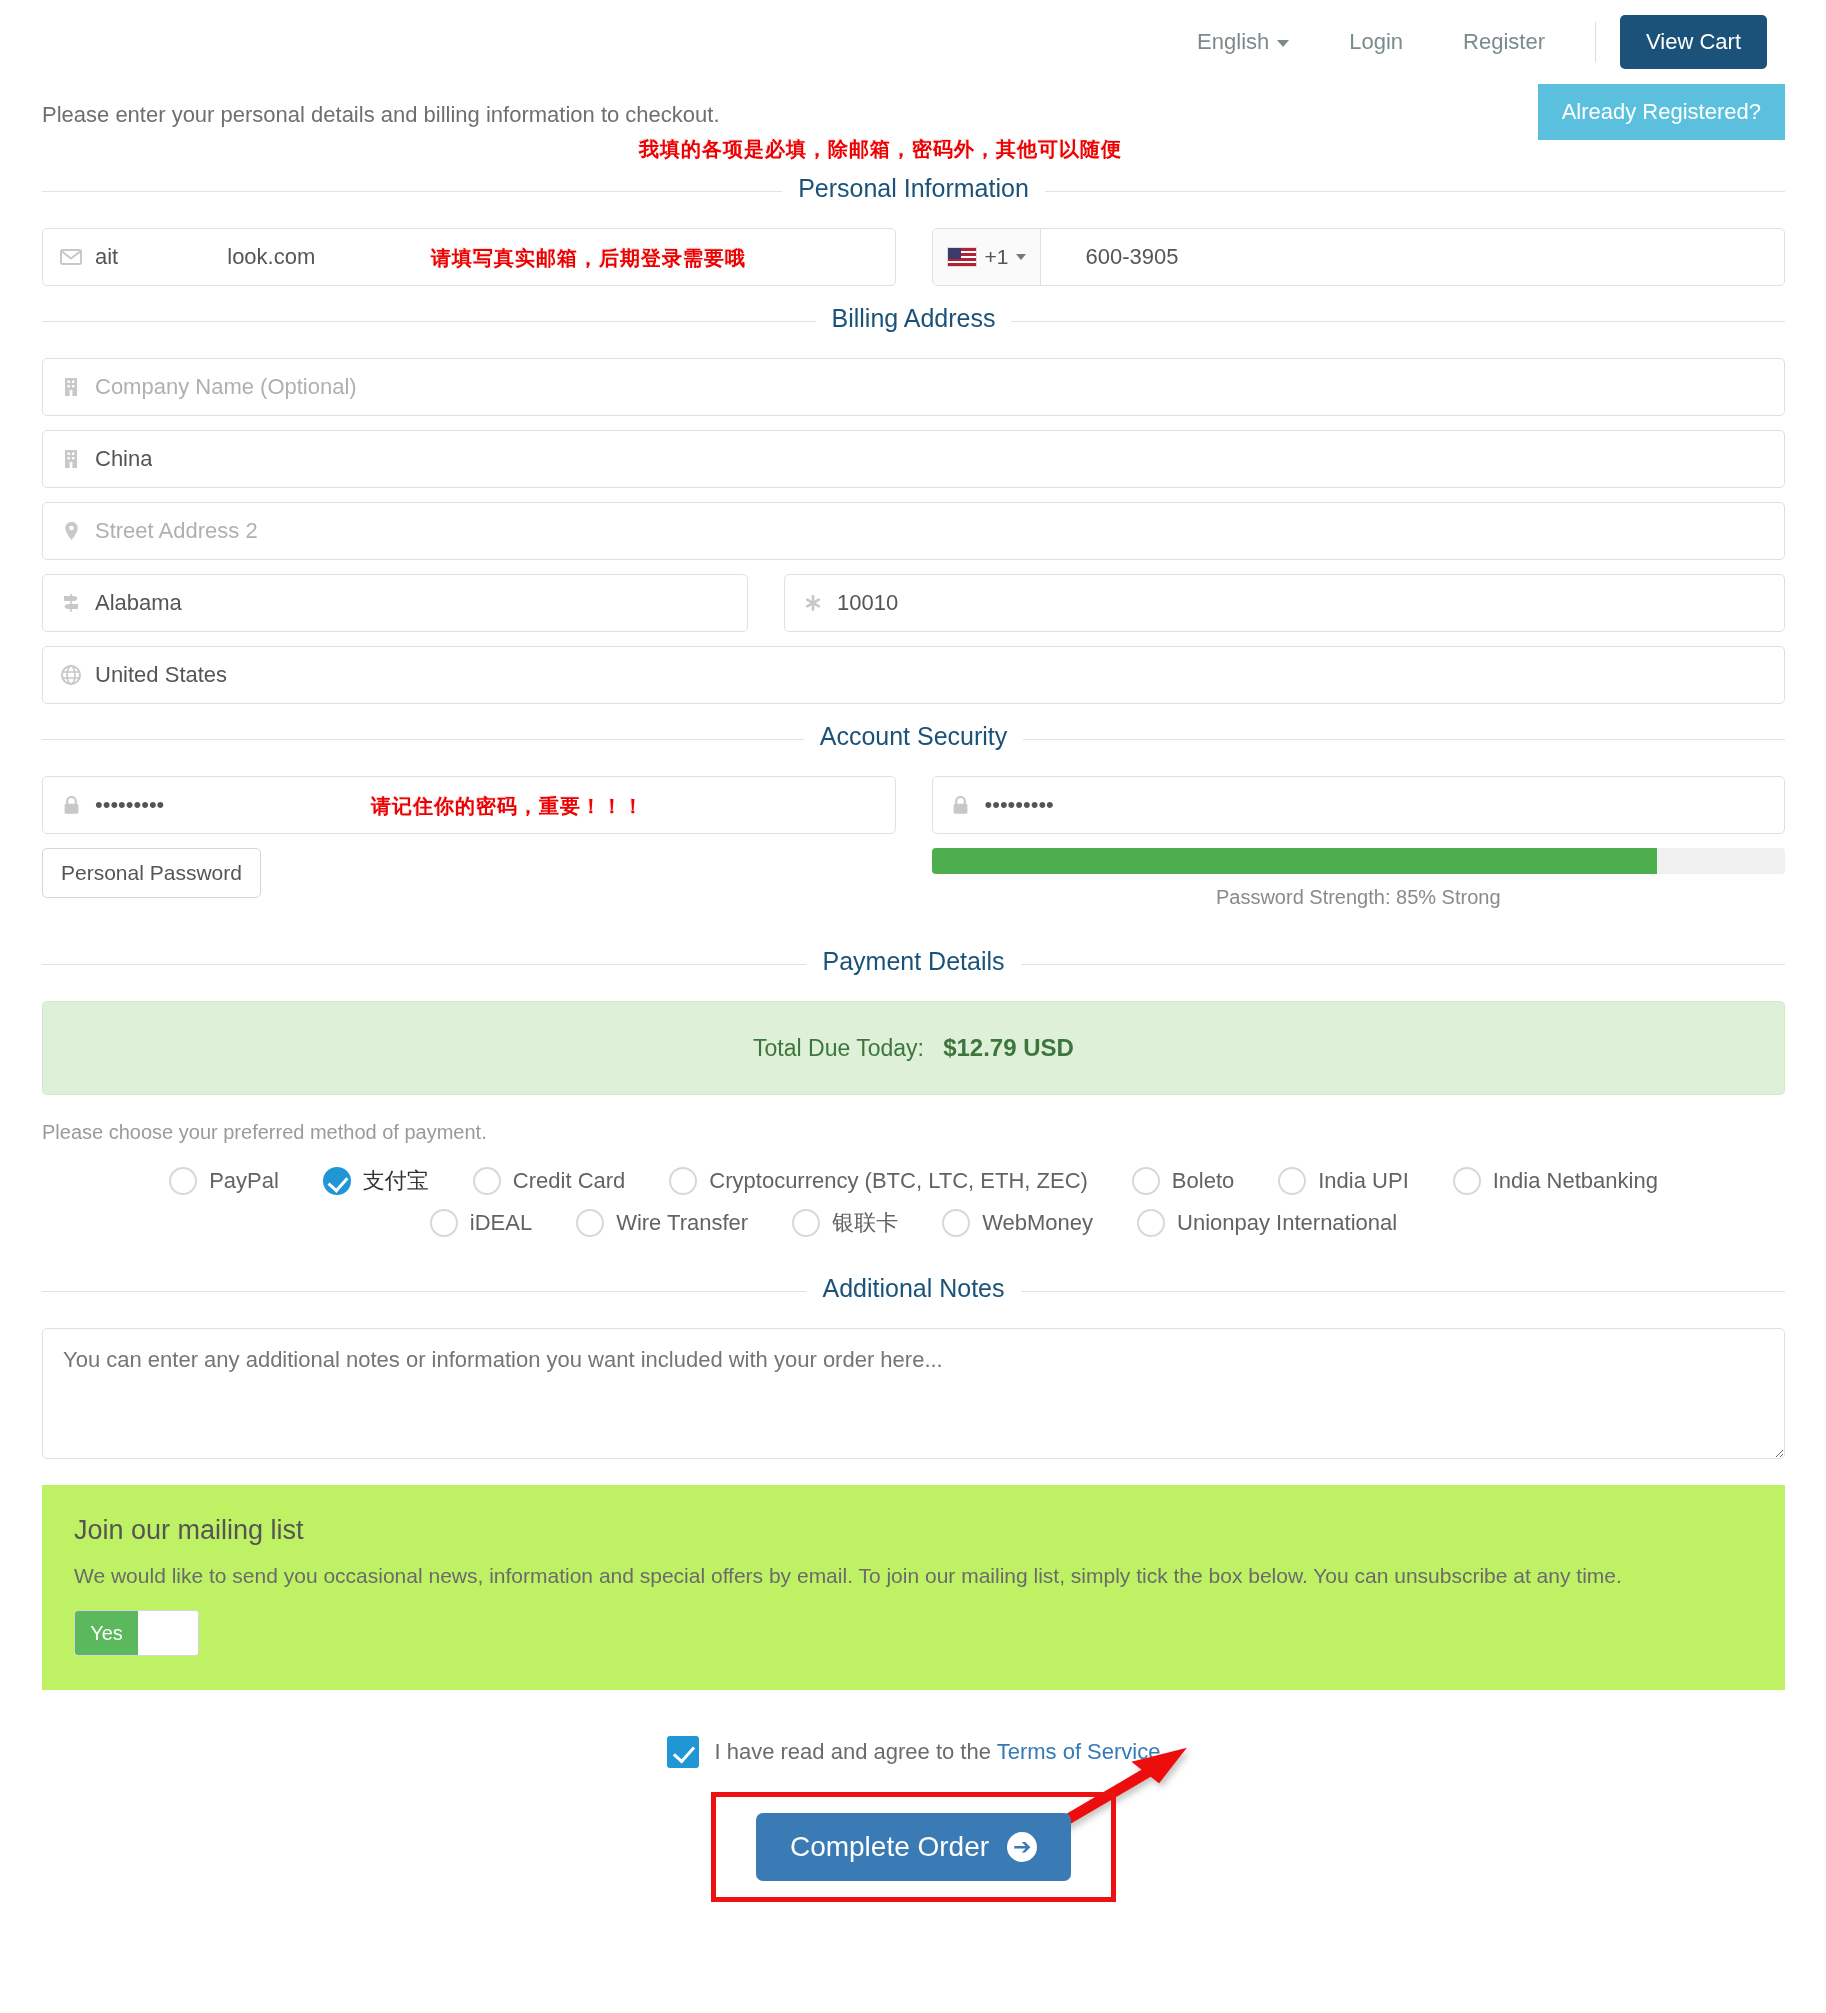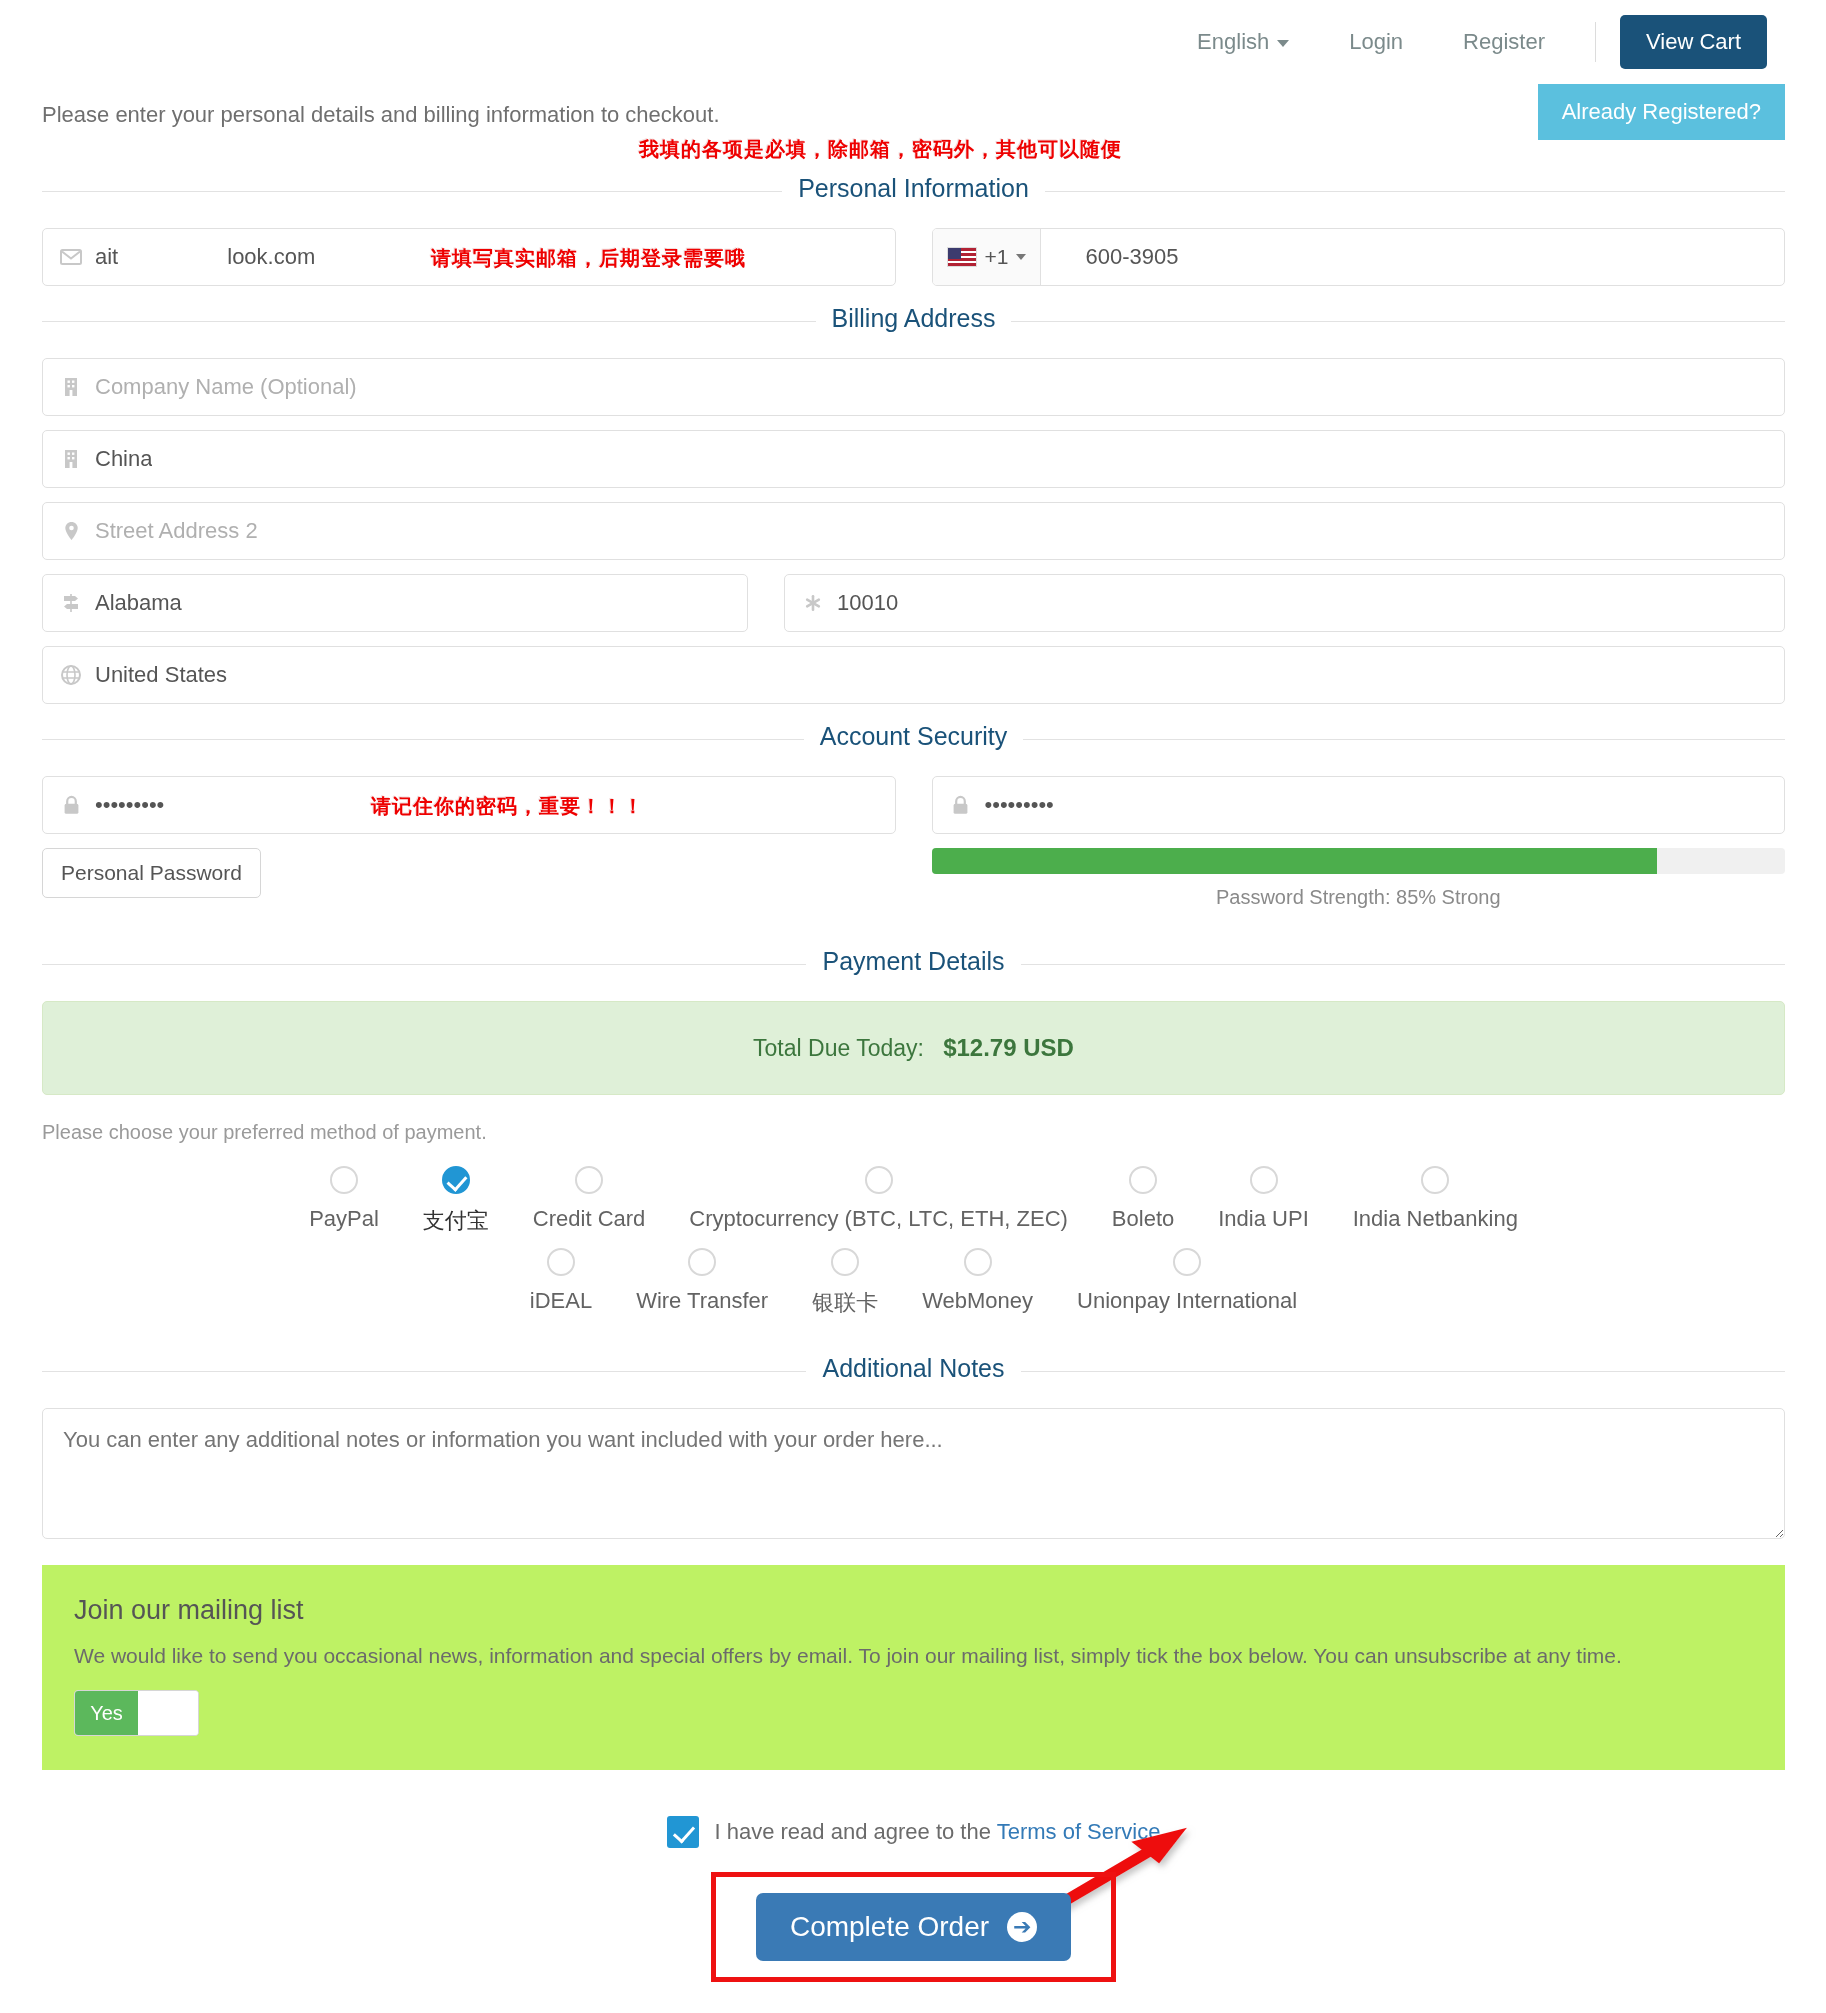--- a/index.html
+++ b/index.html
@@ -252,21 +252,20 @@
     flex-wrap: nowrap;
     gap: 0px;
   }
   .pay-opt {
     display: flex;
     align-items: center;
     gap: 12px;
     padding: 6px 22px;
     cursor: pointer;
     white-space: nowrap;
-    flex-direction: column;
   }
   .radio {
     width: 28px; height: 28px;
     border: 2px solid #d8d8d8;
     border-radius: 50%;
     background: #fff;
     flex: 0 0 28px;
   }
   .radio.on {
     background: #2196d4;

